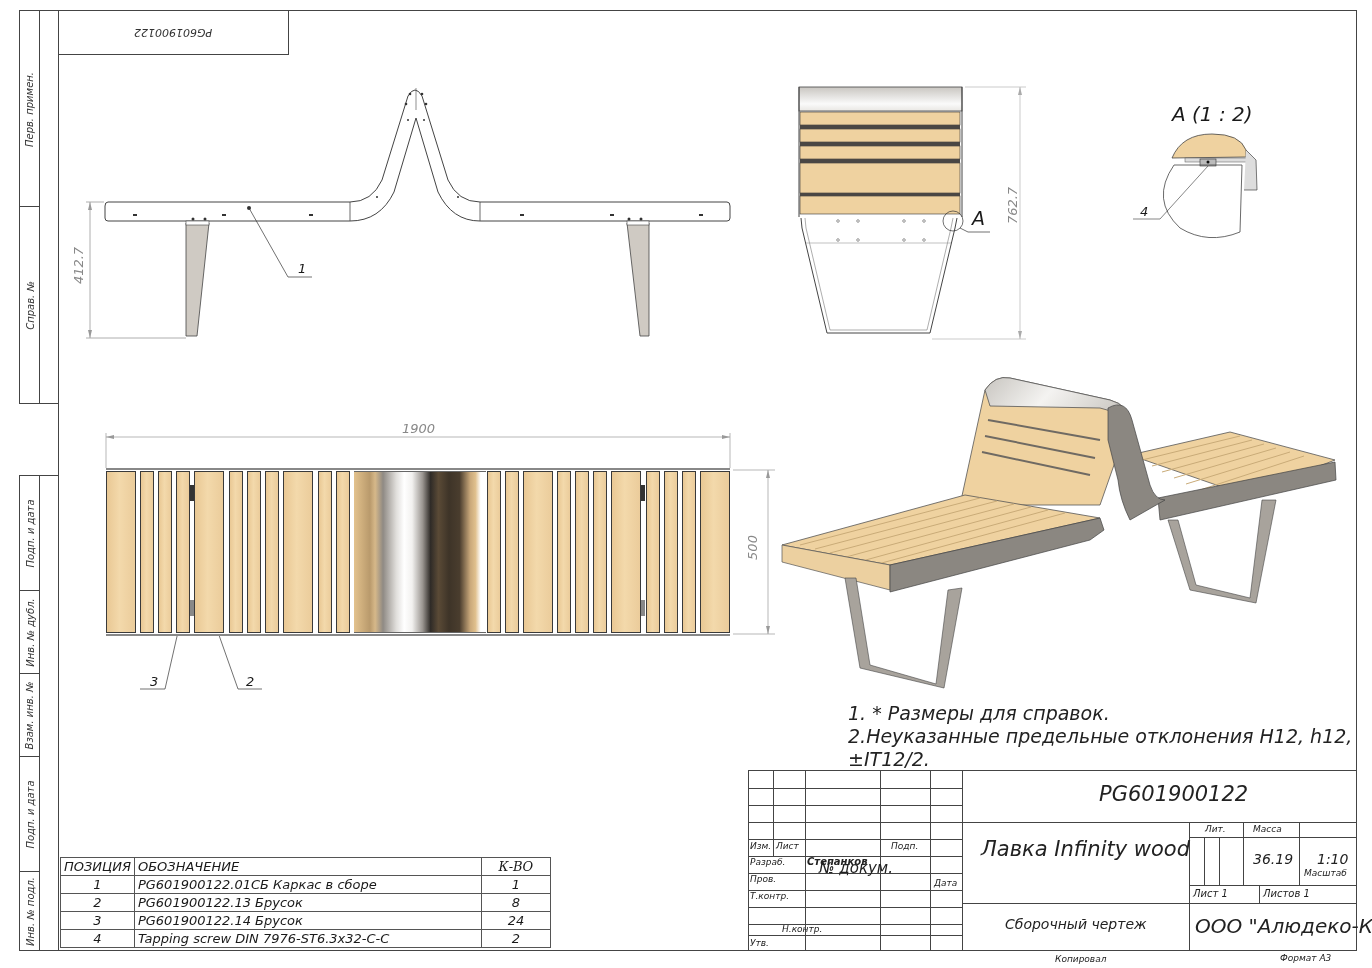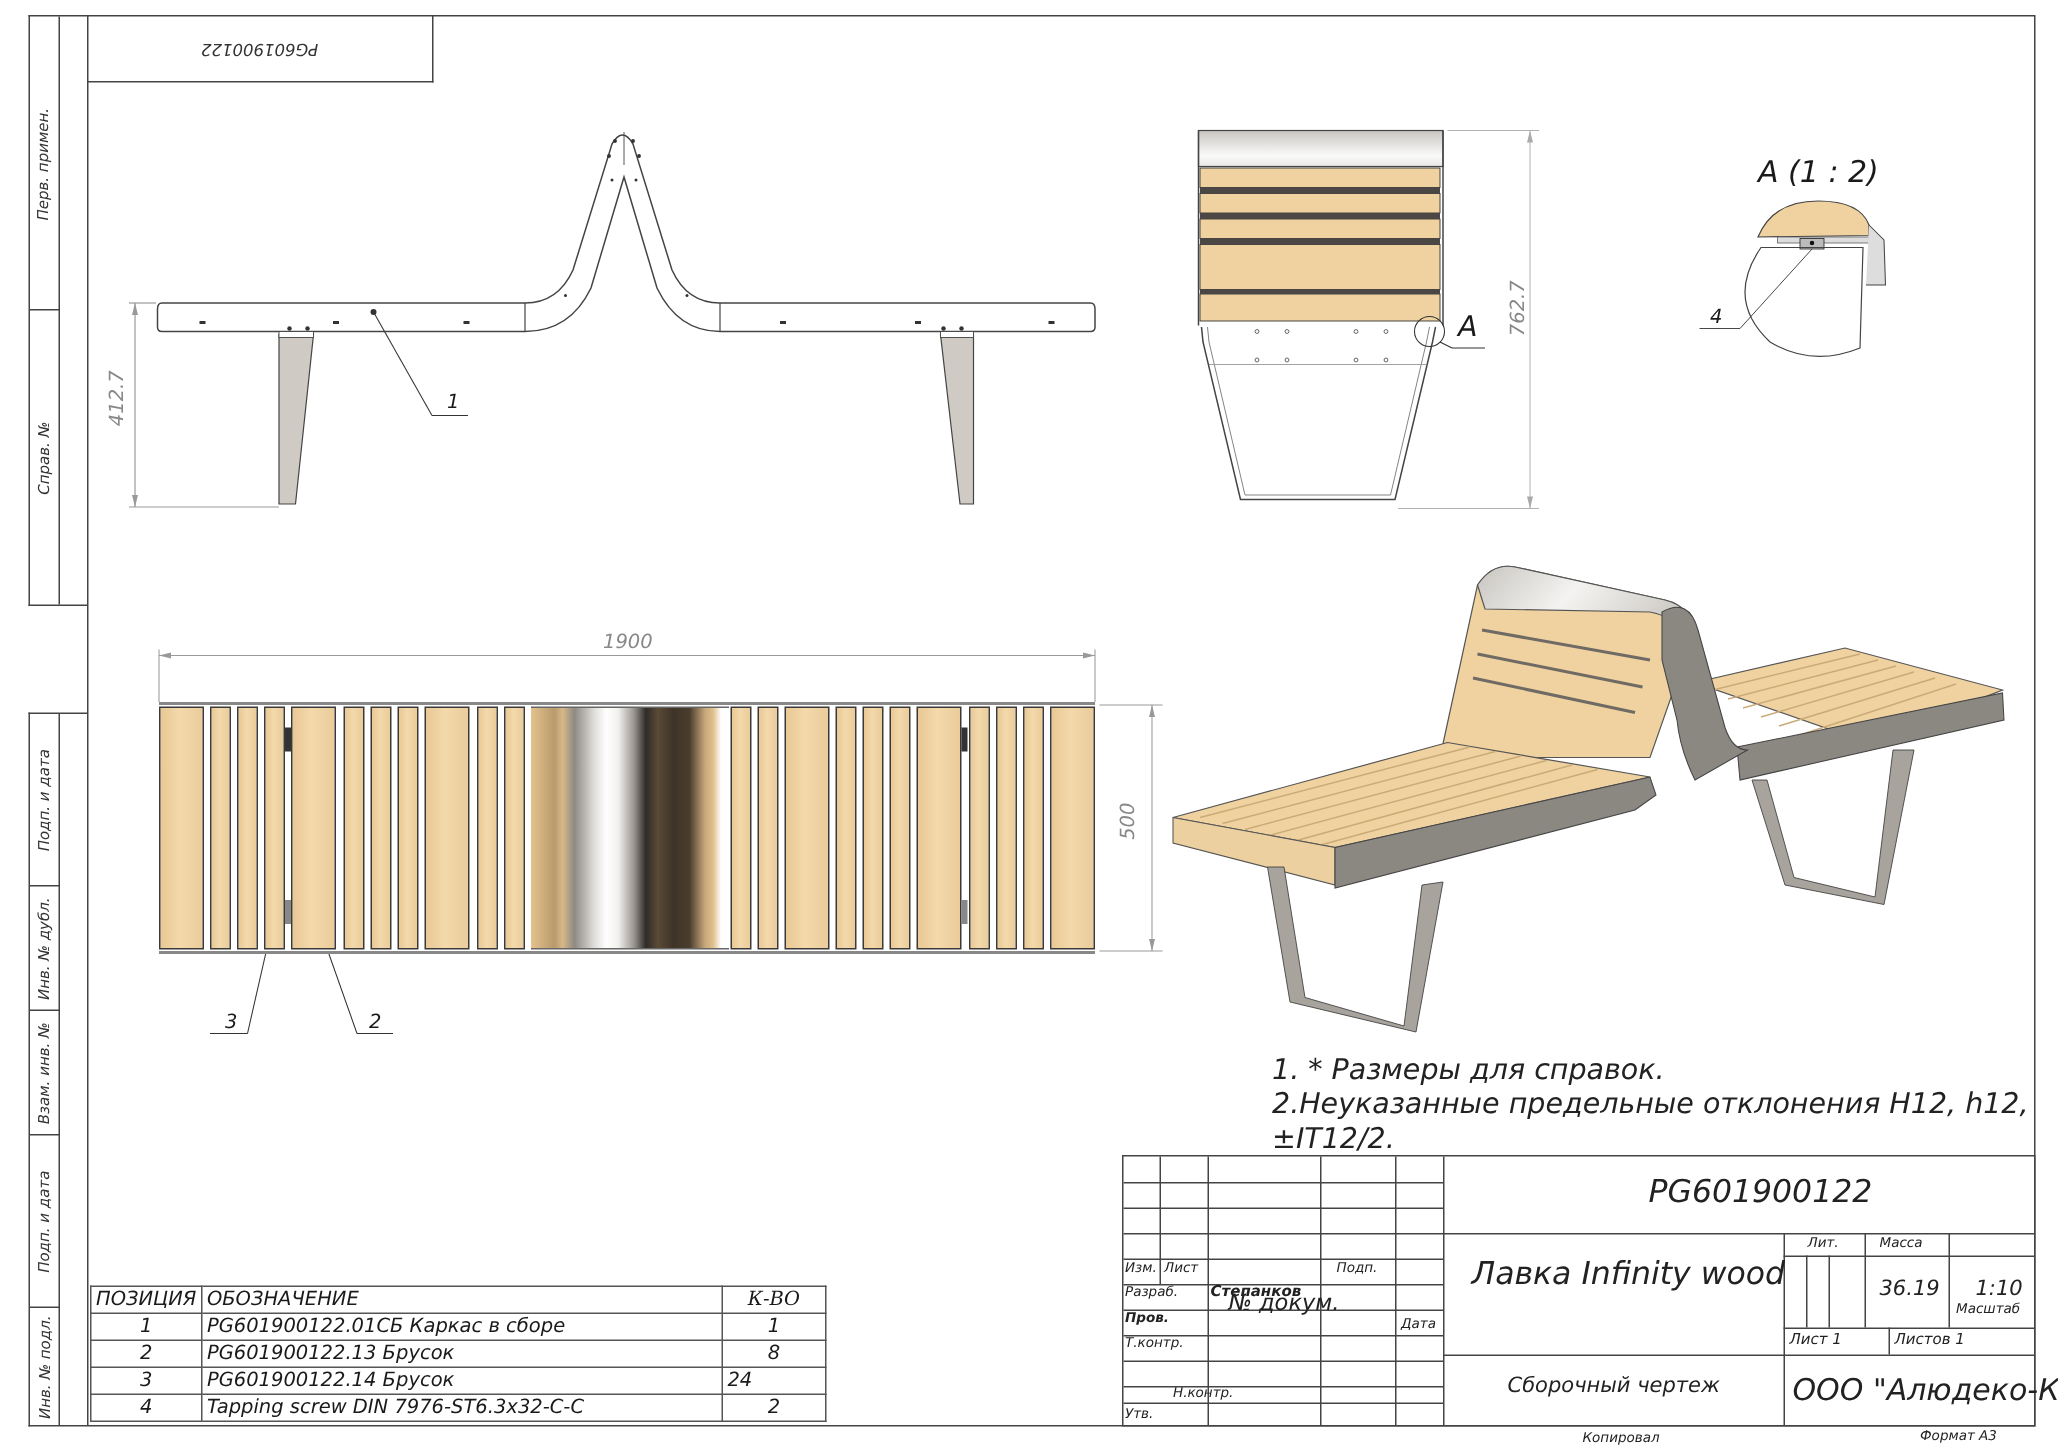--- a/index.html
+++ b/index.html
@@ -294,21 +294,21 @@
     <td style="text-align:center">1</td>
   </tr>
   <tr>
     <td style="text-align:center">2</td>
     <td>PG601900122.13 Брусок</td>
     <td style="text-align:center">8</td>
   </tr>
   <tr>
     <td style="text-align:center">3</td>
     <td>PG601900122.14 Брусок</td>
-    <td style="text-align:left">24</td>
+    <td style="text-align:center">24</td>
   </tr>
   <tr>
     <td style="text-align:center">4</td>
     <td>Tapping screw DIN 7976-ST6.3x32-C-C</td>
     <td style="text-align:center">2</td>
   </tr>
 </tbody>
   </table>
 
 <div class="abs" style="left:748px;top:770px;width:609px;height:181px;border:1px solid #444;box-sizing:border-box;">
@@ -342,21 +342,21 @@
   <div class="vline" style="left:510px;top:114px;height:18px;"></div>
 
   <div class="tb" style="left:350px;top:11px;font-size:21px;">PG601900122</div>
   <div class="tb" style="left:1px;top:70px;font-size:9px;">Изм.</div>
   <div class="tb" style="left:27px;top:70px;font-size:9px;">Лист</div>
   <div class="tb" style="left:70px;top:76px;font-size:15px;margin-top:12px;">№ докум.</div>
   <div class="tb" style="left:142px;top:70px;font-size:9px;">Подп.</div>
   <div class="tb" style="left:185px;top:70px;font-size:9px;margin-top:37px;">Дата</div>
   <div class="tb" style="left:1px;top:86px;font-size:9px;">Разраб.</div>
   <div class="tb" style="left:58px;top:85px;font-size:10px;font-weight:bold;">Степанков</div>
-  <div class="tb" style="left:1px;top:103px;font-size:9px;font-weight:bold;">Пров.</div>
+  <div class="tb" style="left:1px;top:103px;font-size:9px;">Пров.</div>
   <div class="tb" style="left:1px;top:120px;font-size:9px;">Т.контр.</div>
   <div class="tb" style="left:1px;top:153px;font-size:9px;padding-left:32px;">Н.контр.</div>
   <div class="tb" style="left:1px;top:167px;font-size:9px;">Утв.</div>
   <div class="tb" style="left:232px;top:66px;font-size:21px;">Лавка Infinity wood</div>
   <div class="tb" style="left:256px;top:145px;font-size:14px;">Сборочный чертеж</div>
   <div class="tb" style="left:456px;top:53px;font-size:9px;">Лит.</div>
   <div class="tb" style="left:504px;top:53px;font-size:9px;">Масса</div>
   <div class="tb" style="left:555px;top:53px;font-size:9px;margin-top:44px;">Масштаб</div>
   <div class="tb" style="left:504px;top:80px;font-size:14px;">36.19</div>
   <div class="tb" style="left:568px;top:80px;font-size:14px;">1:10</div>

